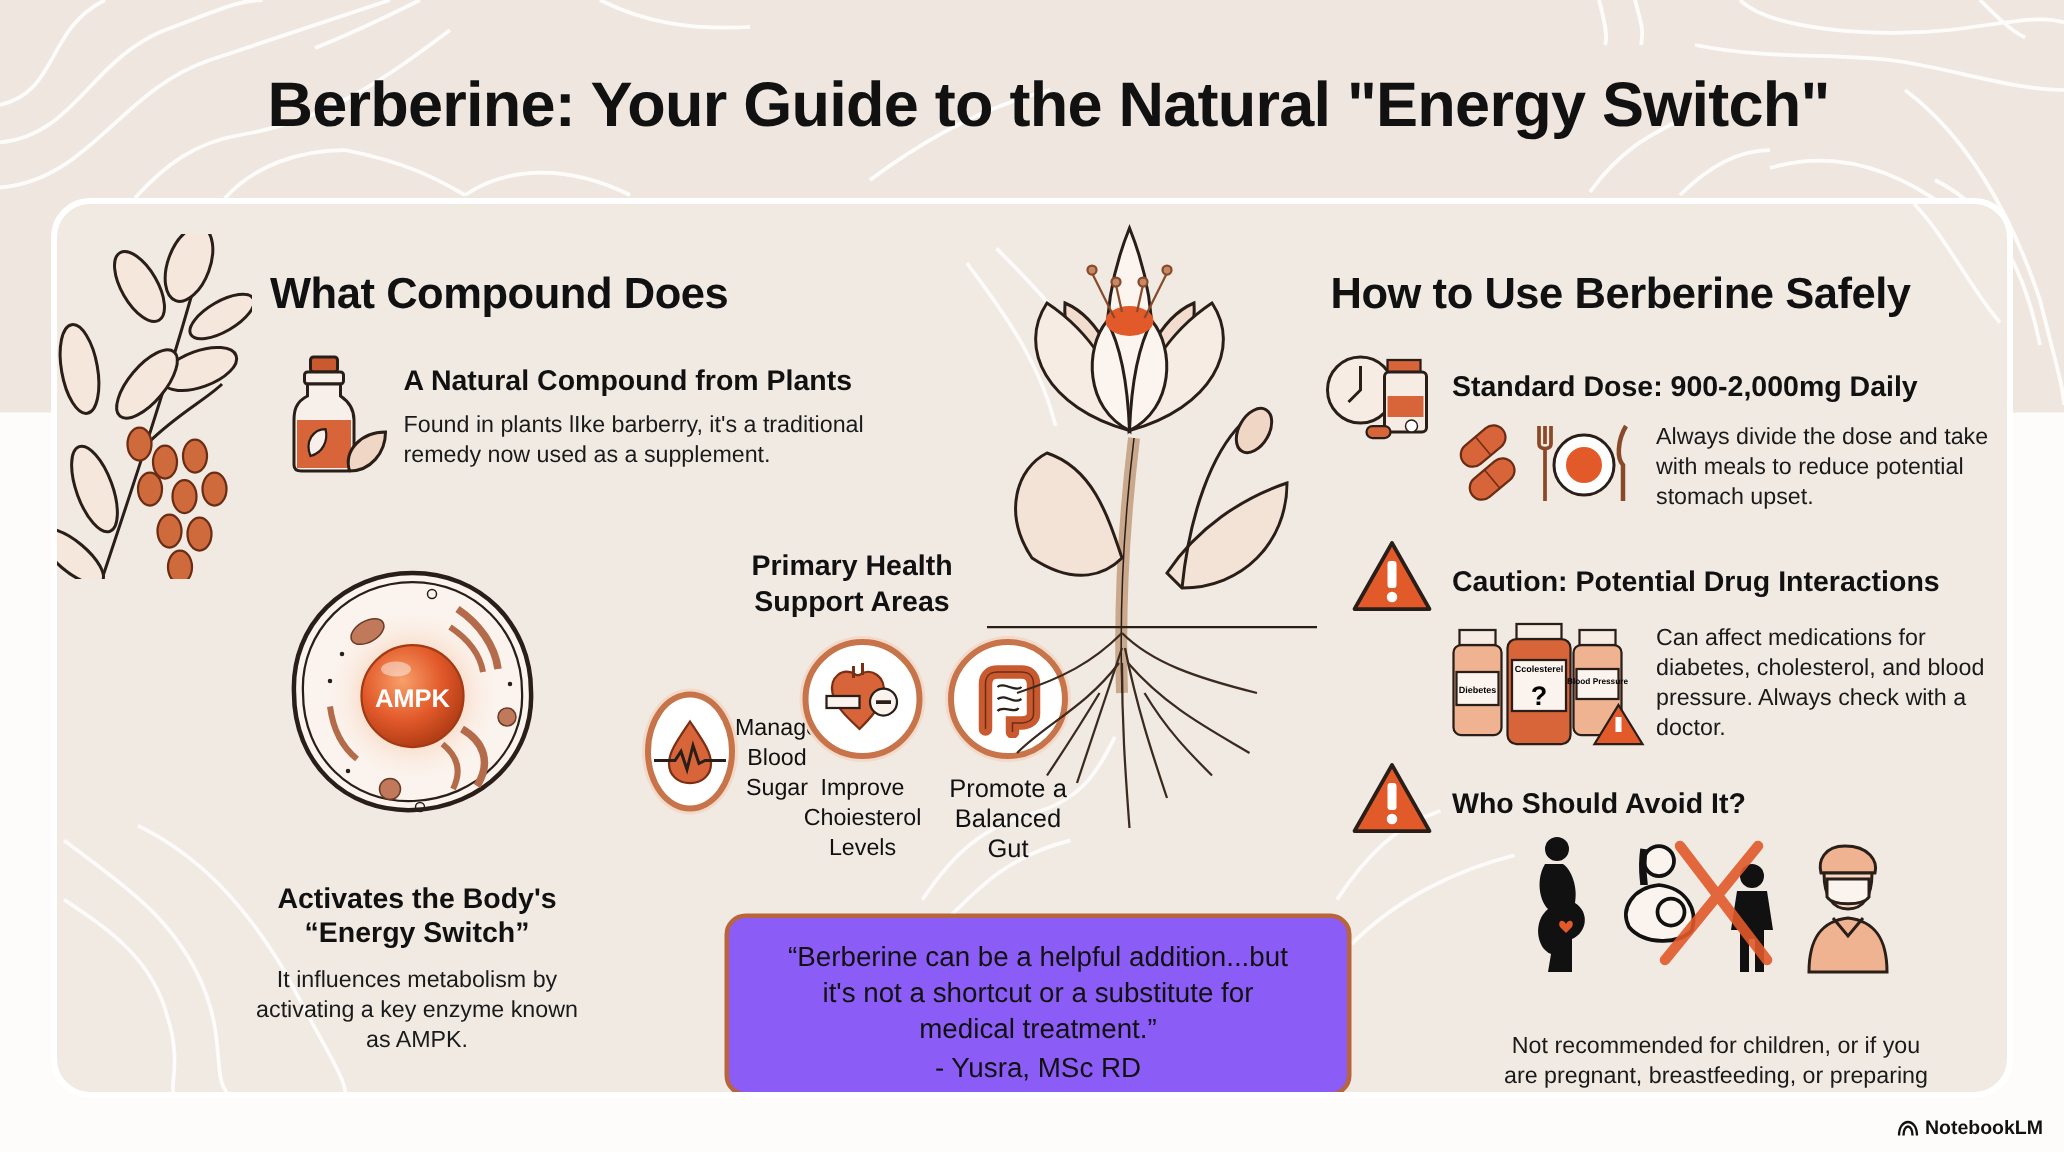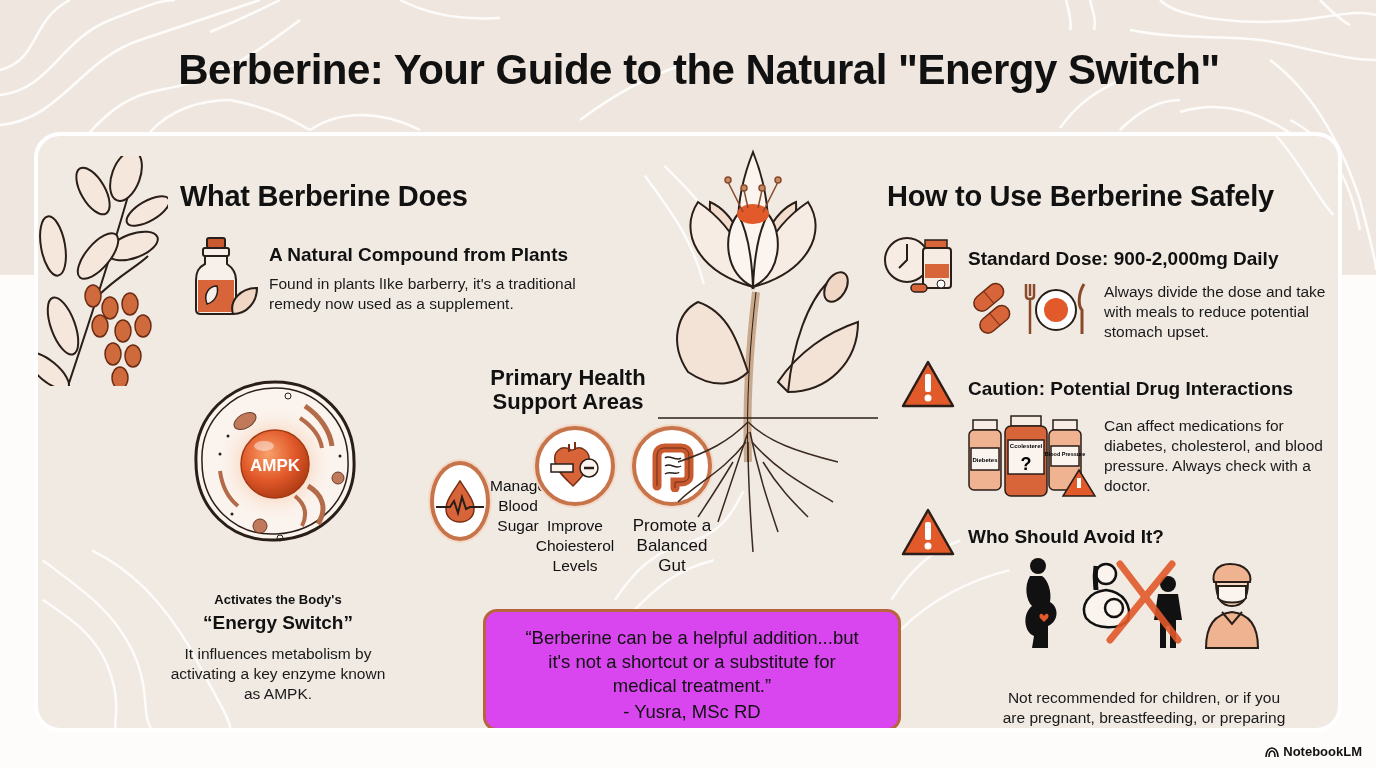--- a/index.html
+++ b/index.html
@@ -35,21 +35,21 @@
   p.body { font-size: 15.5px; line-height: 20px; color: #1a1a1a; }
   .center { text-align: center; }
   .circle-icon {
     width: 80px; height: 80px; border-radius: 50%;
     border: 4px solid #c8744a; background: #fff;
     display: flex; align-items: center; justify-content: center;
     box-shadow: 0 0 0 2px #f3d9c8;
   }
   .quote-box {
     position: absolute; left: 445px; top: 473px; width: 418px; height: 122px;
-    background: #d946ef; border: 3px solid #b8643c; border-radius: 14px;
+    background: #8b5cf6; border: 3px solid #b8643c; border-radius: 14px;
     text-align: center; padding-top: 14px;
     font-size: 18.5px; line-height: 24px;
   }
   .brand {
     position: absolute; right: 14px; top: 744px; font-size: 13px; font-weight: 700;
     display: flex; align-items: center; gap: 4px;
   }
 </style>
 </head>
 <body>
@@ -118,21 +118,21 @@
       <ellipse cx="92" cy="148" rx="8" ry="11"></ellipse>
       <ellipse cx="62" cy="170" rx="8" ry="11"></ellipse>
       <ellipse cx="85" cy="175" rx="8" ry="11"></ellipse>
       <ellipse cx="105" cy="170" rx="8" ry="11"></ellipse>
       <ellipse cx="75" cy="198" rx="8" ry="11"></ellipse>
       <ellipse cx="95" cy="200" rx="8" ry="11"></ellipse>
       <ellipse cx="82" cy="222" rx="8" ry="11"></ellipse>
     </g>
   </svg>
 
-  <h2 class="sec abs" style="left:142px;top:44px;">What Berberine Does</h2>
+  <h2 class="sec abs" style="left:142px;top:44px;">What Compound Does</h2>
 
   <svg class="abs" style="left:155px;top:100px;" width="68" height="82" viewBox="0 0 68 82">
     <rect x="14" y="2" width="18" height="10" rx="2" fill="#c95a30" stroke="#2a1e18" stroke-width="2"></rect>
     <rect x="10" y="12" width="26" height="8" rx="2" fill="#f7efe9" stroke="#2a1e18" stroke-width="2"></rect>
     <path d="M12 20 L12 28 C4 32 3 38 3 44 L3 74 C3 77 5 78 8 78 L38 78 C41 78 43 77 43 74 L43 44 C43 38 40 32 34 28 L34 20 Z" fill="#f7efe9" stroke="#2a1e18" stroke-width="2"></path>
     <rect x="5" y="44" width="36" height="32" fill="#d8653a"></rect>
     <path d="M14 68 C10 58 16 50 24 50 C26 58 22 66 14 68 Z" fill="#f7efe9" stroke="#2a1e18" stroke-width="1.5"></path>
     <path d="M40 78 C36 64 48 52 64 52 C64 66 54 78 40 78 Z" fill="#f0d6c4" stroke="#2a1e18" stroke-width="2"></path>
   </svg>
 
@@ -172,26 +172,26 @@
       <circle cx="38" cy="60" r="1.5"></circle>
         <circle cx="30" cy="78" r="1.5"></circle>
       <circle cx="150" cy="80" r="1.5"></circle>
         <circle cx="42" cy="138" r="1.5"></circle>
       <circle cx="90" cy="162" r="3" fill="none" stroke="#2a1e18"></circle>
     </g>
     <text x="85" y="95" text-anchor="middle" font-family="Liberation Sans, sans-serif" font-weight="700" font-size="17" fill="#ffffff">AMPK</text>
   </svg>
 
   <div class="abs center" style="left:120px;top:452px;width:240px;">
-    <h3 class="sub" style="font-size:13px;line-height:23px;">Activates the Body's</h3>
+    <h3 class="sub" style="font-size:19px;line-height:23px;">Activates the Body's</h3>
     <h3 class="sub" style="font-size:19px;line-height:23px;">“Energy Switch”</h3>
     <p class="body" style="margin-top:10px;padding:0 8px;">It influences metabolism by activating a key enzyme known as AMPK.</p>
   </div>
 
-  <div class="abs center" style="left:430px;top:230px;width:200px;font-size:22px;font-weight:700;line-height:24px;">
+  <div class="abs center" style="left:430px;top:230px;width:200px;font-size:19px;font-weight:700;line-height:24px;">
     <div>Primary Health</div>
     <div>Support Areas</div>
   </div>
 
   <div class="abs" style="left:392px;top:290px;width:290px;display:flex;justify-content:space-between;">
     <div class="center" style="width:96px;display:flex;flex-direction:row;align-items:center;">
       <div class="circle-icon">
         <svg width="52" height="52" viewBox="0 0 52 52">
           <path d="M26 6 C34 18 40 26 40 34 C40 42 34 47 26 47 C18 47 12 42 12 34 C12 26 18 18 26 6 Z" fill="#d8653a" stroke="#7a2f14" stroke-width="1.5"></path>
           <path d="M2 32 L16 32 L20 26 L24 38 L28 22 L32 34 L36 32 L50 32" fill="none" stroke="#2a1e18" stroke-width="2"></path>

